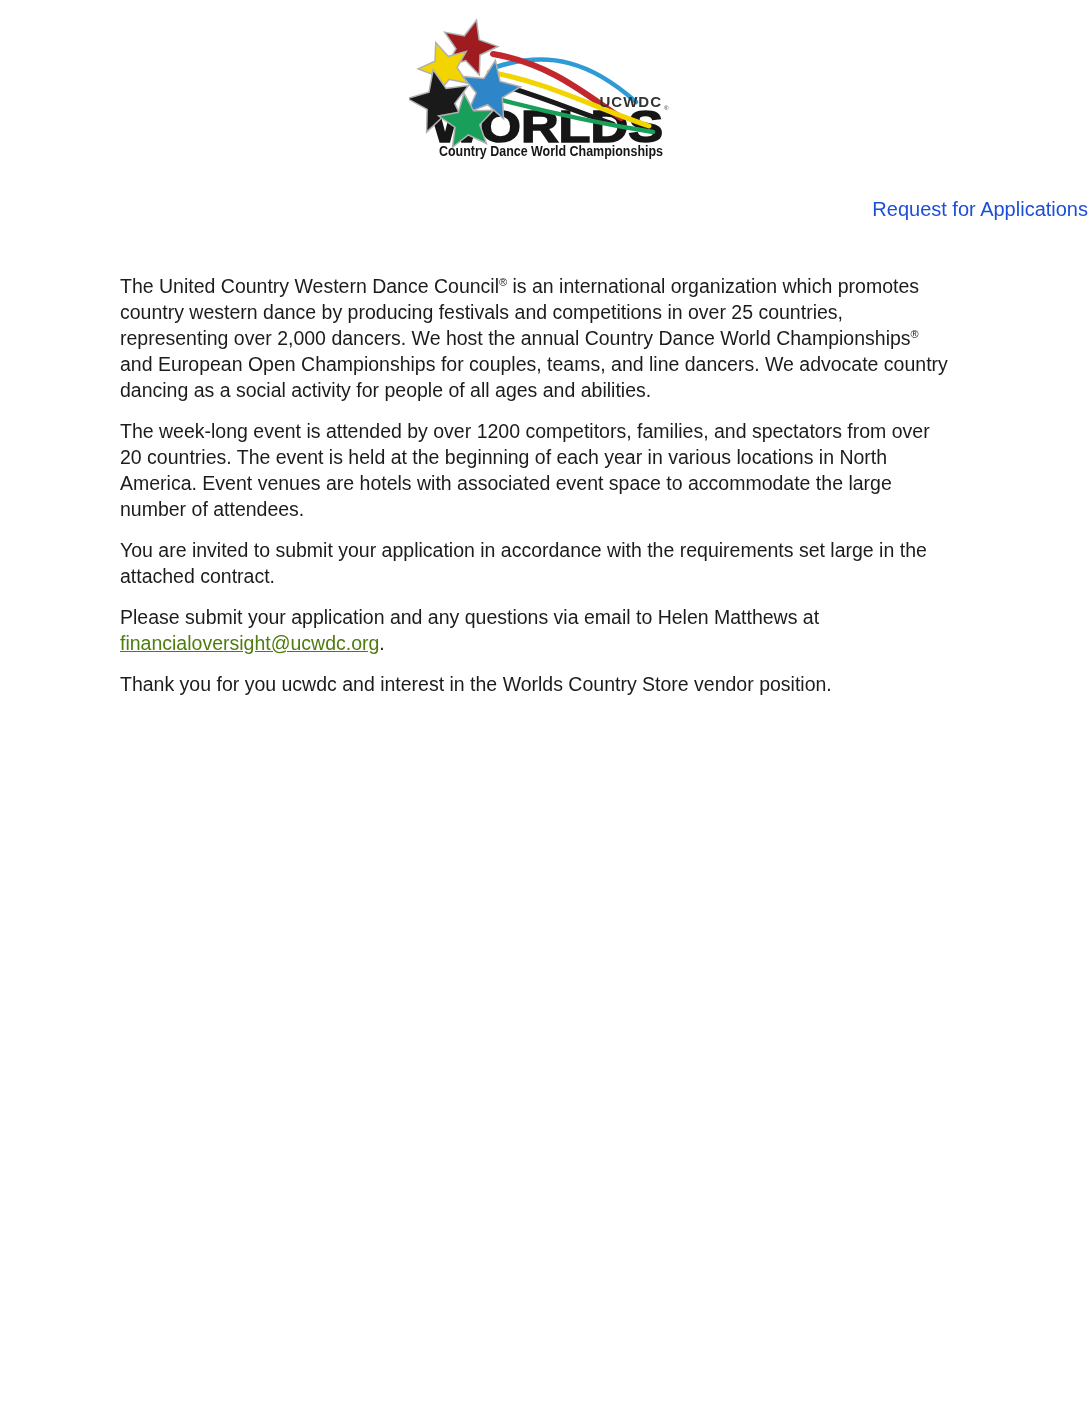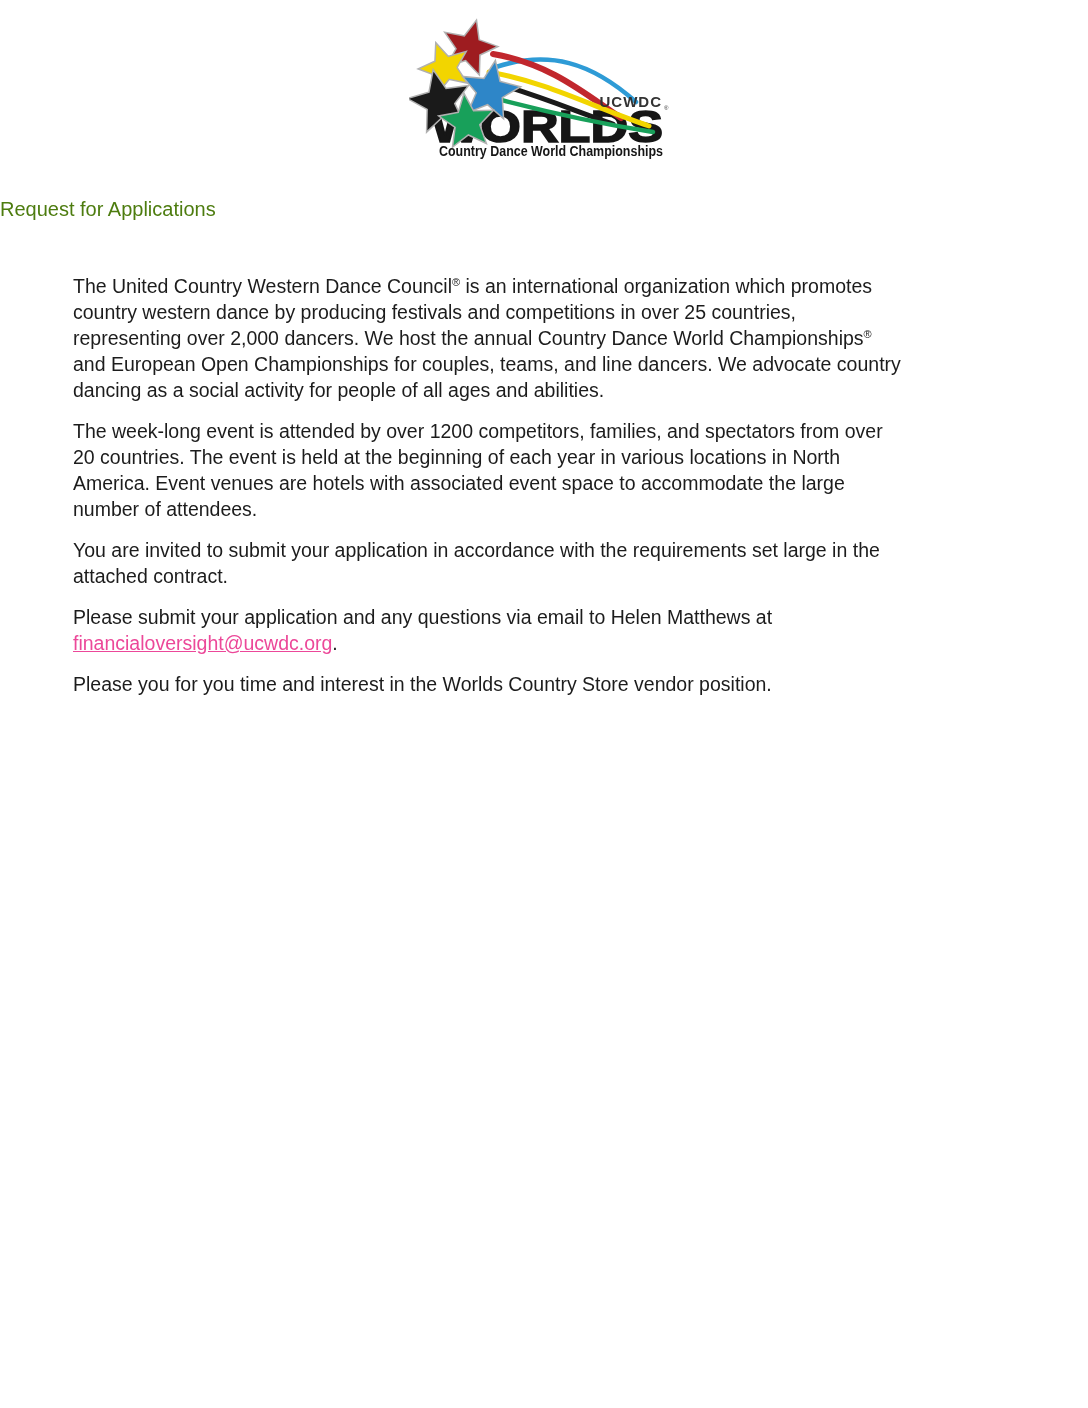--- a/index.html
+++ b/index.html
@@ -57,43 +57,43 @@
     stroke-width: 1.6px;
   }
   .logo-tagline {
     font-family: "Liberation Sans", sans-serif;
     font-weight: bold;
     font-size: 14px;
     fill: #161616;
   }
   .heading {
     margin: 30px 0 50px 0;
-    text-align: left;
+    text-align: right;
     font-size: 20px;
     line-height: 27px;
-    color: #4d7c0f;
+    color: #1d4ed8;
   }
   .body-text {
-    padding: 0 73px;
+    padding: 0 120px;
     width: 832px;
     box-sizing: content-box;
   }
   .body-text p {
     margin: 0 0 15px 0;
     font-size: 19.5px;
     line-height: 26px;
     color: #1c1c1c;
   }
   .sup {
     vertical-align: super;
     font-size: 11px;
     line-height: 0;
   }
   .email-link {
-    color: #ec4899;
+    color: #4d7c0f;
     text-decoration: underline;
     cursor: pointer;
   }
 </style>
 </head>
 <body>
 
 <div class="page">
 
   <div class="logo-wrap">
@@ -126,17 +126,17 @@
 
     <p><span>The United Country Western Dance Council</span><sup class="sup">®</sup><span> is an international organization which promotes country western dance by producing festivals and competitions in over 25 countries, representing over 2,000 dancers. We host the annual Country Dance World Championships</span><sup class="sup">®</sup><span> and European Open Championships for couples, teams, and line dancers. We advocate country dancing as a social activity for people of all ages and abilities.</span></p>
 
 
     <p>The week-long event is attended by over 1200 competitors, families, and spectators from over 20 countries.  The event is held at the beginning of each year in various locations in North America.  Event venues are hotels with associated event space to accommodate the large number of attendees.</p>
 
     <p>You are invited to submit your application in accordance with the requirements set large in the attached contract.</p>
 
     <p><span>Please submit your application and any questions via email to Helen Matthews at </span><a class="email-link">financialoversight@ucwdc.org</a><span>.</span></p>
 
-    <p>Please you for you time and interest in the Worlds Country Store vendor position.</p>
+    <p>Thank you for you ucwdc and interest in the Worlds Country Store vendor position.</p>
 
   </div>
 
 </div>
 
 </body></html>

